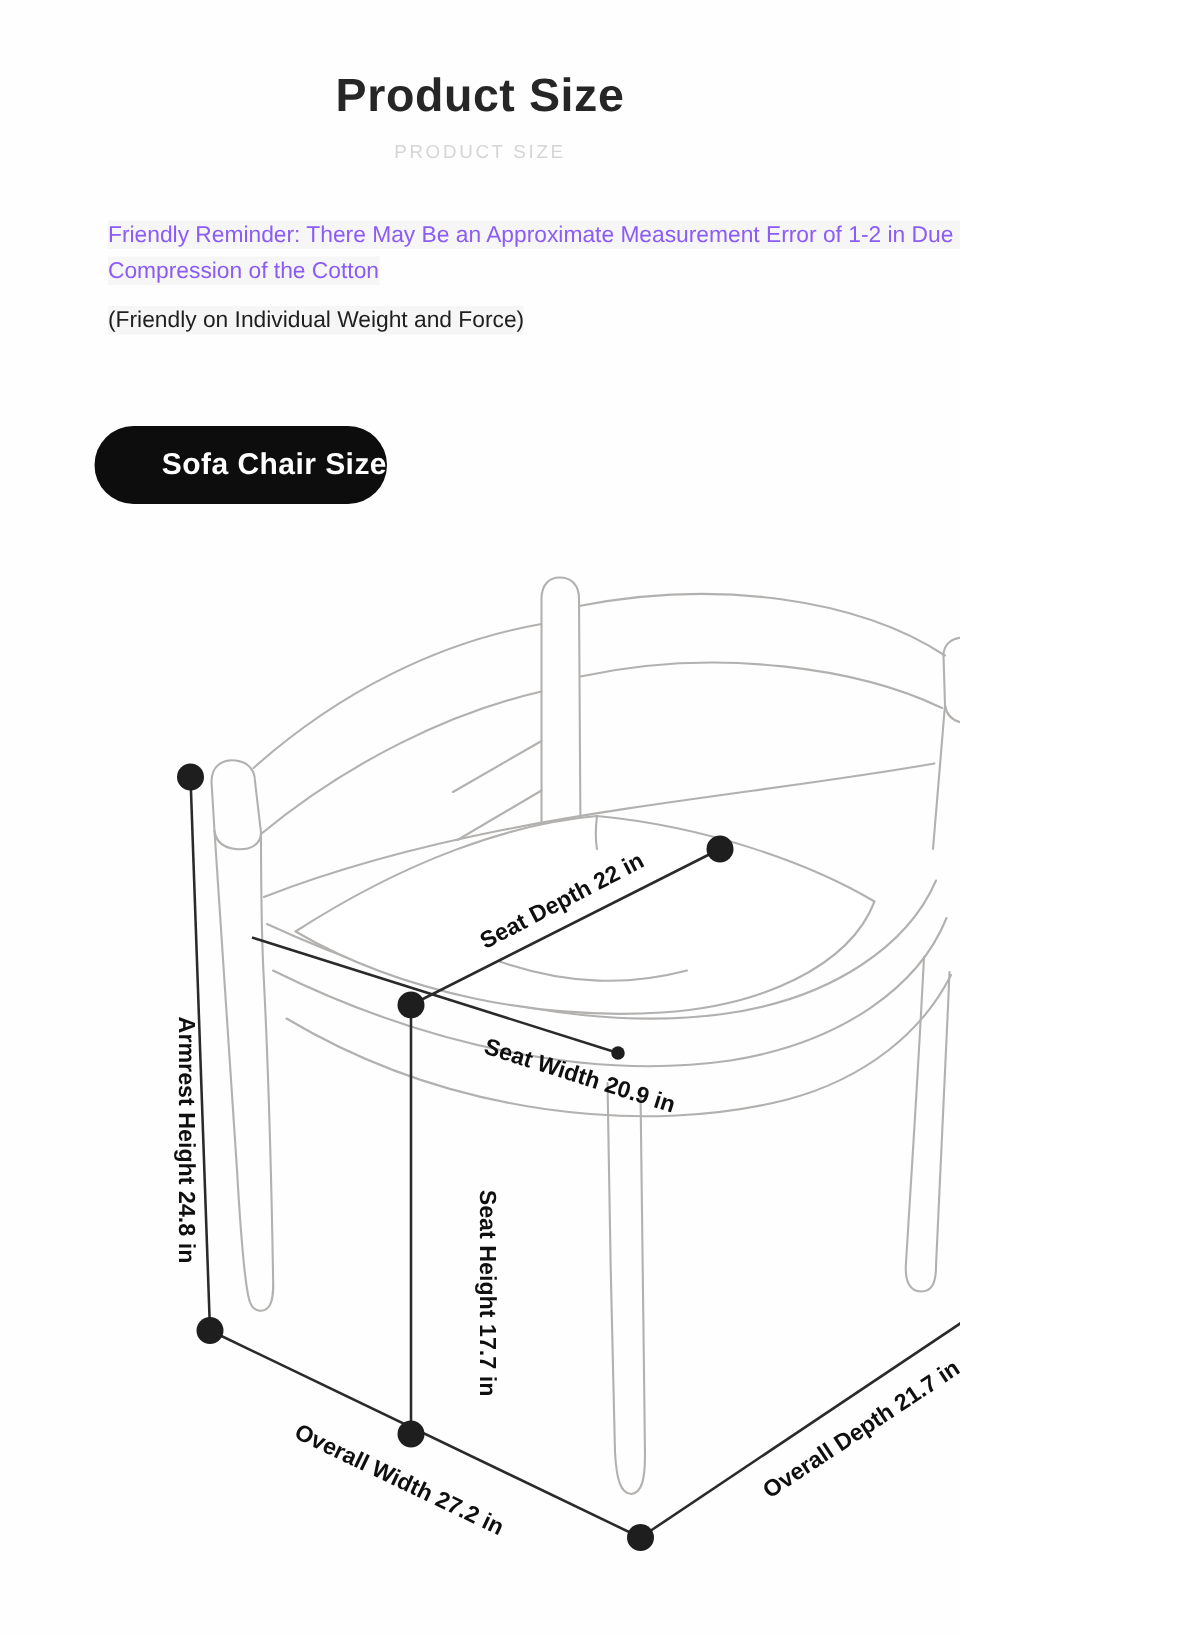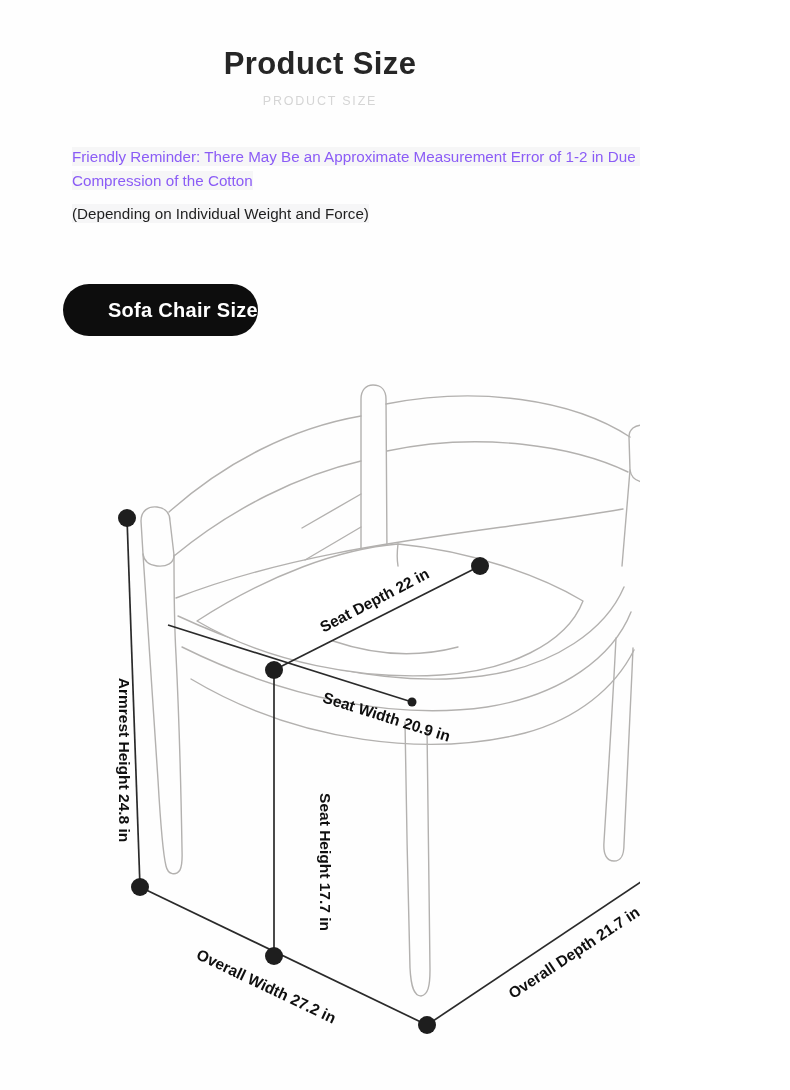--- a/index.html
+++ b/index.html
@@ -49,21 +49,21 @@
 
 <div class="page">
 
   <div class="title">Product Size</div>
   <div class="watermark">PRODUCT SIZE</div>
 
   <div class="reminder">
     <span class="hl">Friendly Reminder: There May Be an Approximate Measurement Error of 1-2 in Due to the Compression of the Cotton</span>
   </div>
   <div class="disclaimer">
-    <span class="hl">(Depending on Individual Weight and Force)</span>
+    <span class="hl">(Friendly on Individual Weight and Force)</span>
   </div>
 
   <div class="badge">
     <span class="badge-label">Sofa Chair Size</span>
   </div>
 
   <svg class="diagram" width="790" height="1090" viewBox="0 0 790 1090">
 
     <g class="chair">
 

